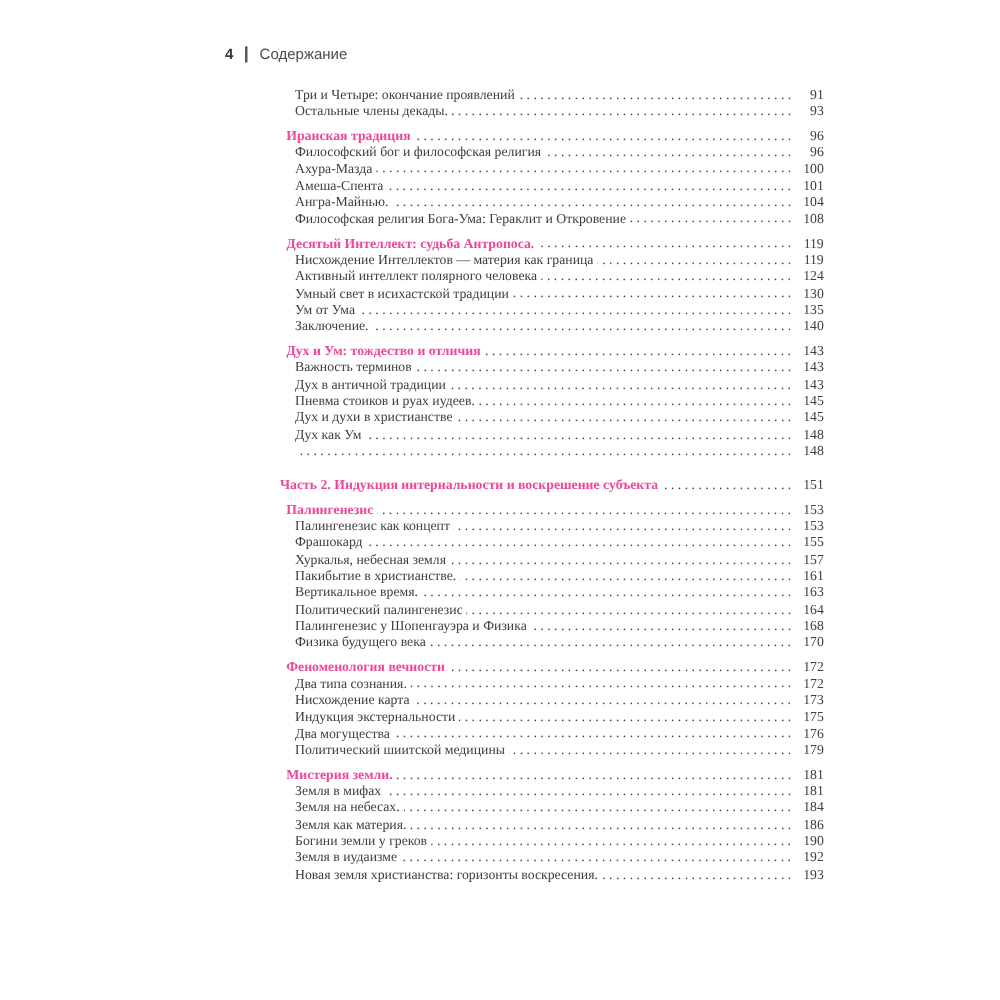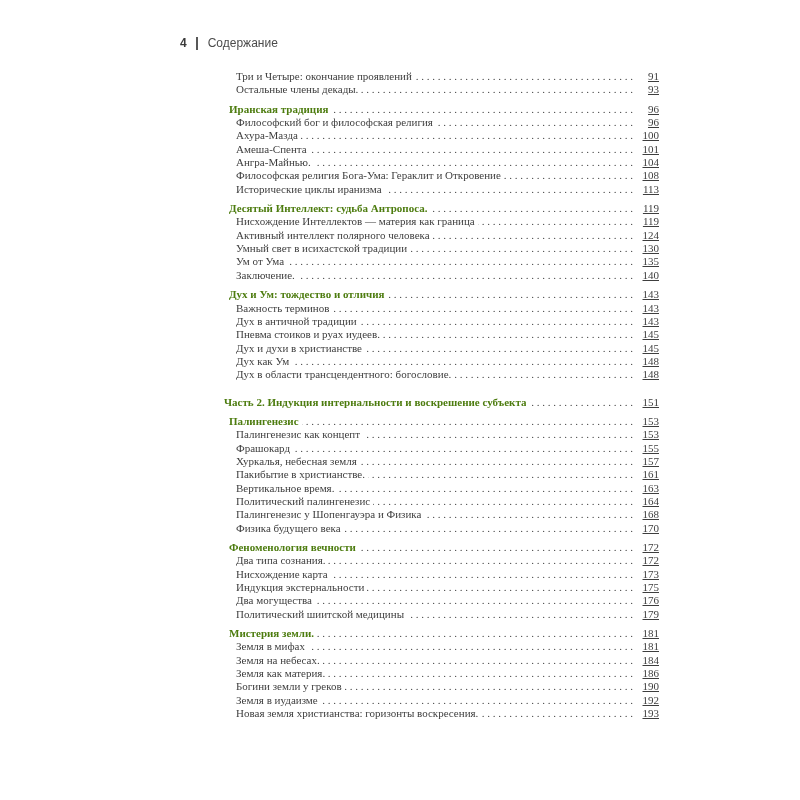--- a/index.html
+++ b/index.html
@@ -52,21 +52,21 @@
   .row {
     display: flex;
     align-items: baseline;
   }
   .row.entry   { padding-left: 12px; }
   .row.section { padding-left: 5px;  margin-top: 6px; }
   .row.part    { padding-left: 0;    margin-top: 14px; justify-content: flex-end; }
   .row.section .label,
   .row.part .label {
     font-weight: bold;
-    color: #4d7c0f;
+    color: #ec4899;
   }
   .row .label {
     white-space: nowrap;
     flex: 0 1 auto;
     overflow: hidden;
   }
   .row .leader {
     flex: 1 1 0;
     min-width: 10px;
     overflow: hidden;
@@ -77,21 +77,20 @@
   }
   .row .leader::after {
     content: ". . . . . . . . . . . . . . . . . . . . . . . . . . . . . . . . . . . . . . . . . . . . . . . . . . . . . . . . . . . . . . . . . . . . . . . . . . . . . . . .";
   }
   .row .pagenum {
     flex: 0 0 auto;
     min-width: 24px;
     text-align: right;
     white-space: nowrap;
     font-weight: normal;
-    text-decoration: underline;
   }
 </style>
 </head>
 <body>
 
 <div class="sheet">
 
   <div class="header">
     <span class="num">4</span>
     <span class="bar"></span>
@@ -141,25 +140,20 @@
     <span class="pagenum">104</span>
   </div>
 
   <div class="row entry">
     <span class="label">Философская религия Бога-Ума: Гераклит и Откровение</span>
     <span class="leader"></span>
     <span class="pagenum">108</span>
   </div>
 
 
-  <div class="row entry">
-    <span class="label">Исторические циклы иранизма</span>
-    <span class="leader"></span>
-    <span class="pagenum">113</span>
-  </div>
 
   <div class="row section">
     <span class="label">Десятый Интеллект: судьба Антропоса.</span>
     <span class="leader"></span>
     <span class="pagenum">119</span>
   </div>
 
   <div class="row entry">
     <span class="label">Нисхождение Интеллектов — материя как граница</span>
     <span class="leader"></span>
@@ -220,21 +214,20 @@
     <span class="pagenum">145</span>
   </div>
 
   <div class="row entry">
     <span class="label">Дух как Ум</span>
     <span class="leader"></span>
     <span class="pagenum">148</span>
   </div>
 
   <div class="row entry">
-    <span class="label">Дух в области трансцендентного: богословие.</span>
     <span class="leader"></span>
     <span class="pagenum">148</span>
   </div>
 
   <div class="row part">
     <span class="label">Часть 2. Индукция интернальности и воскрешение субъекта</span>
     <span class="leader"></span>
     <span class="pagenum">151</span>
   </div>
 

